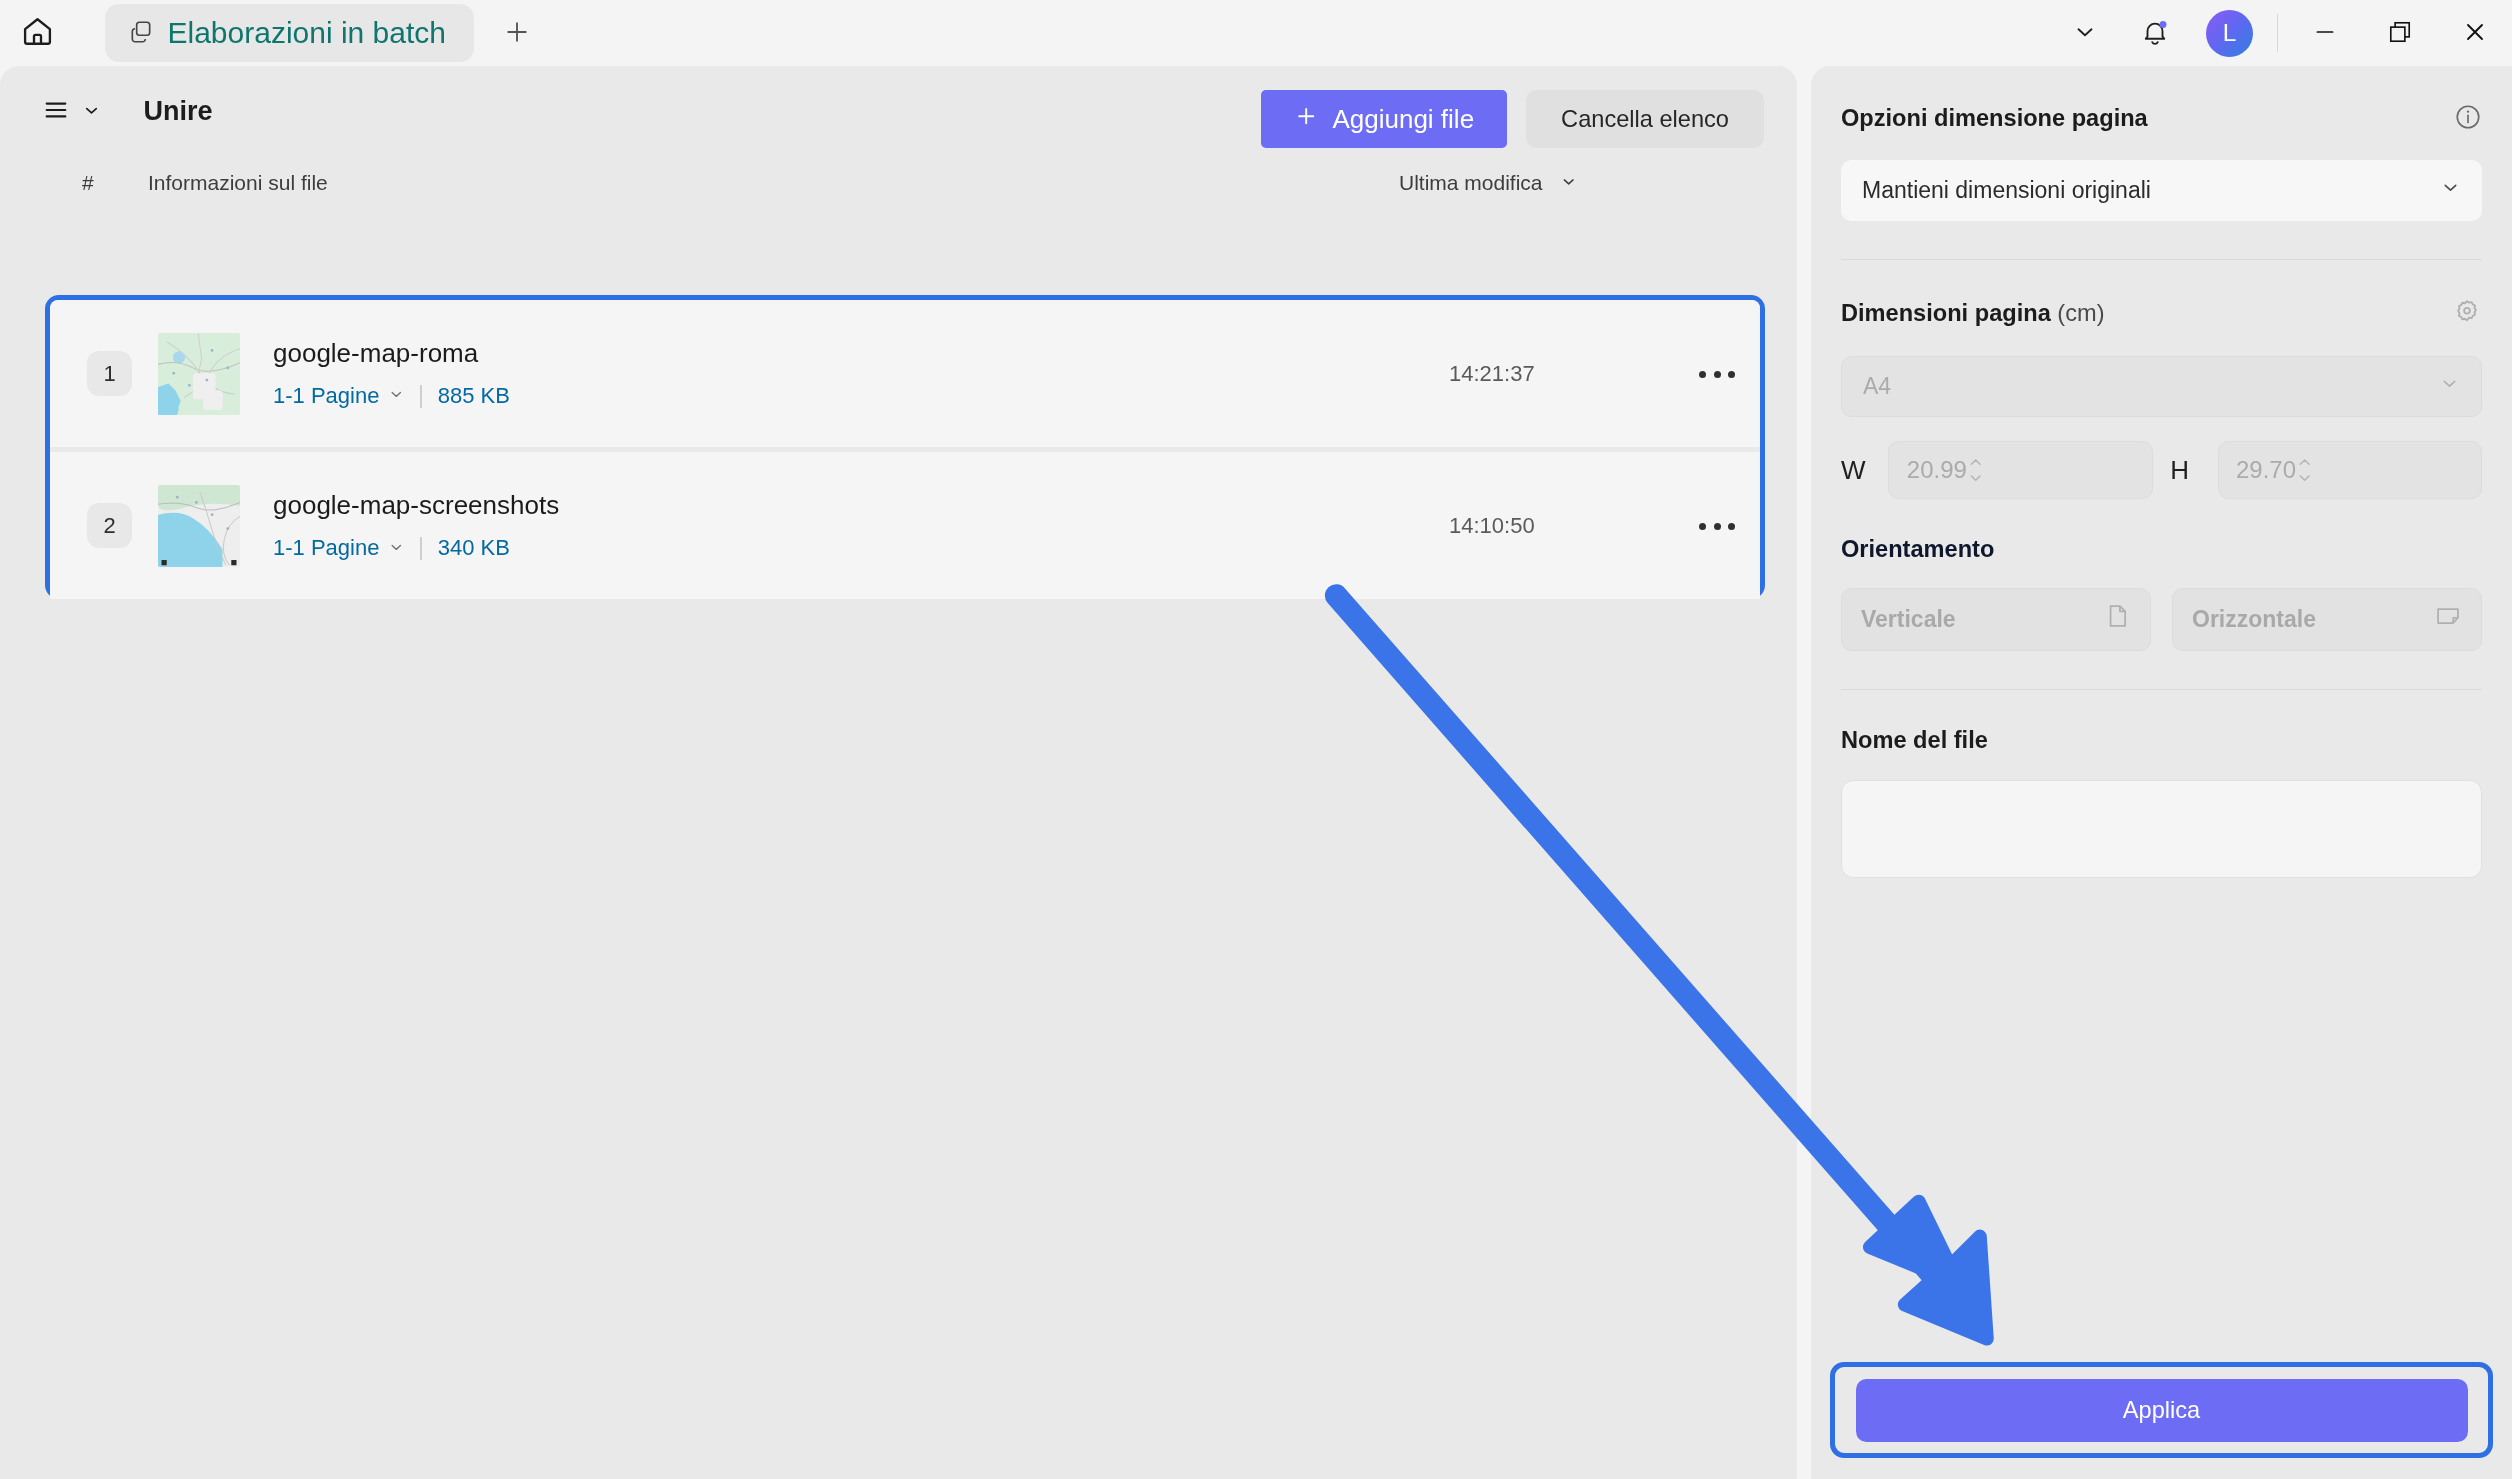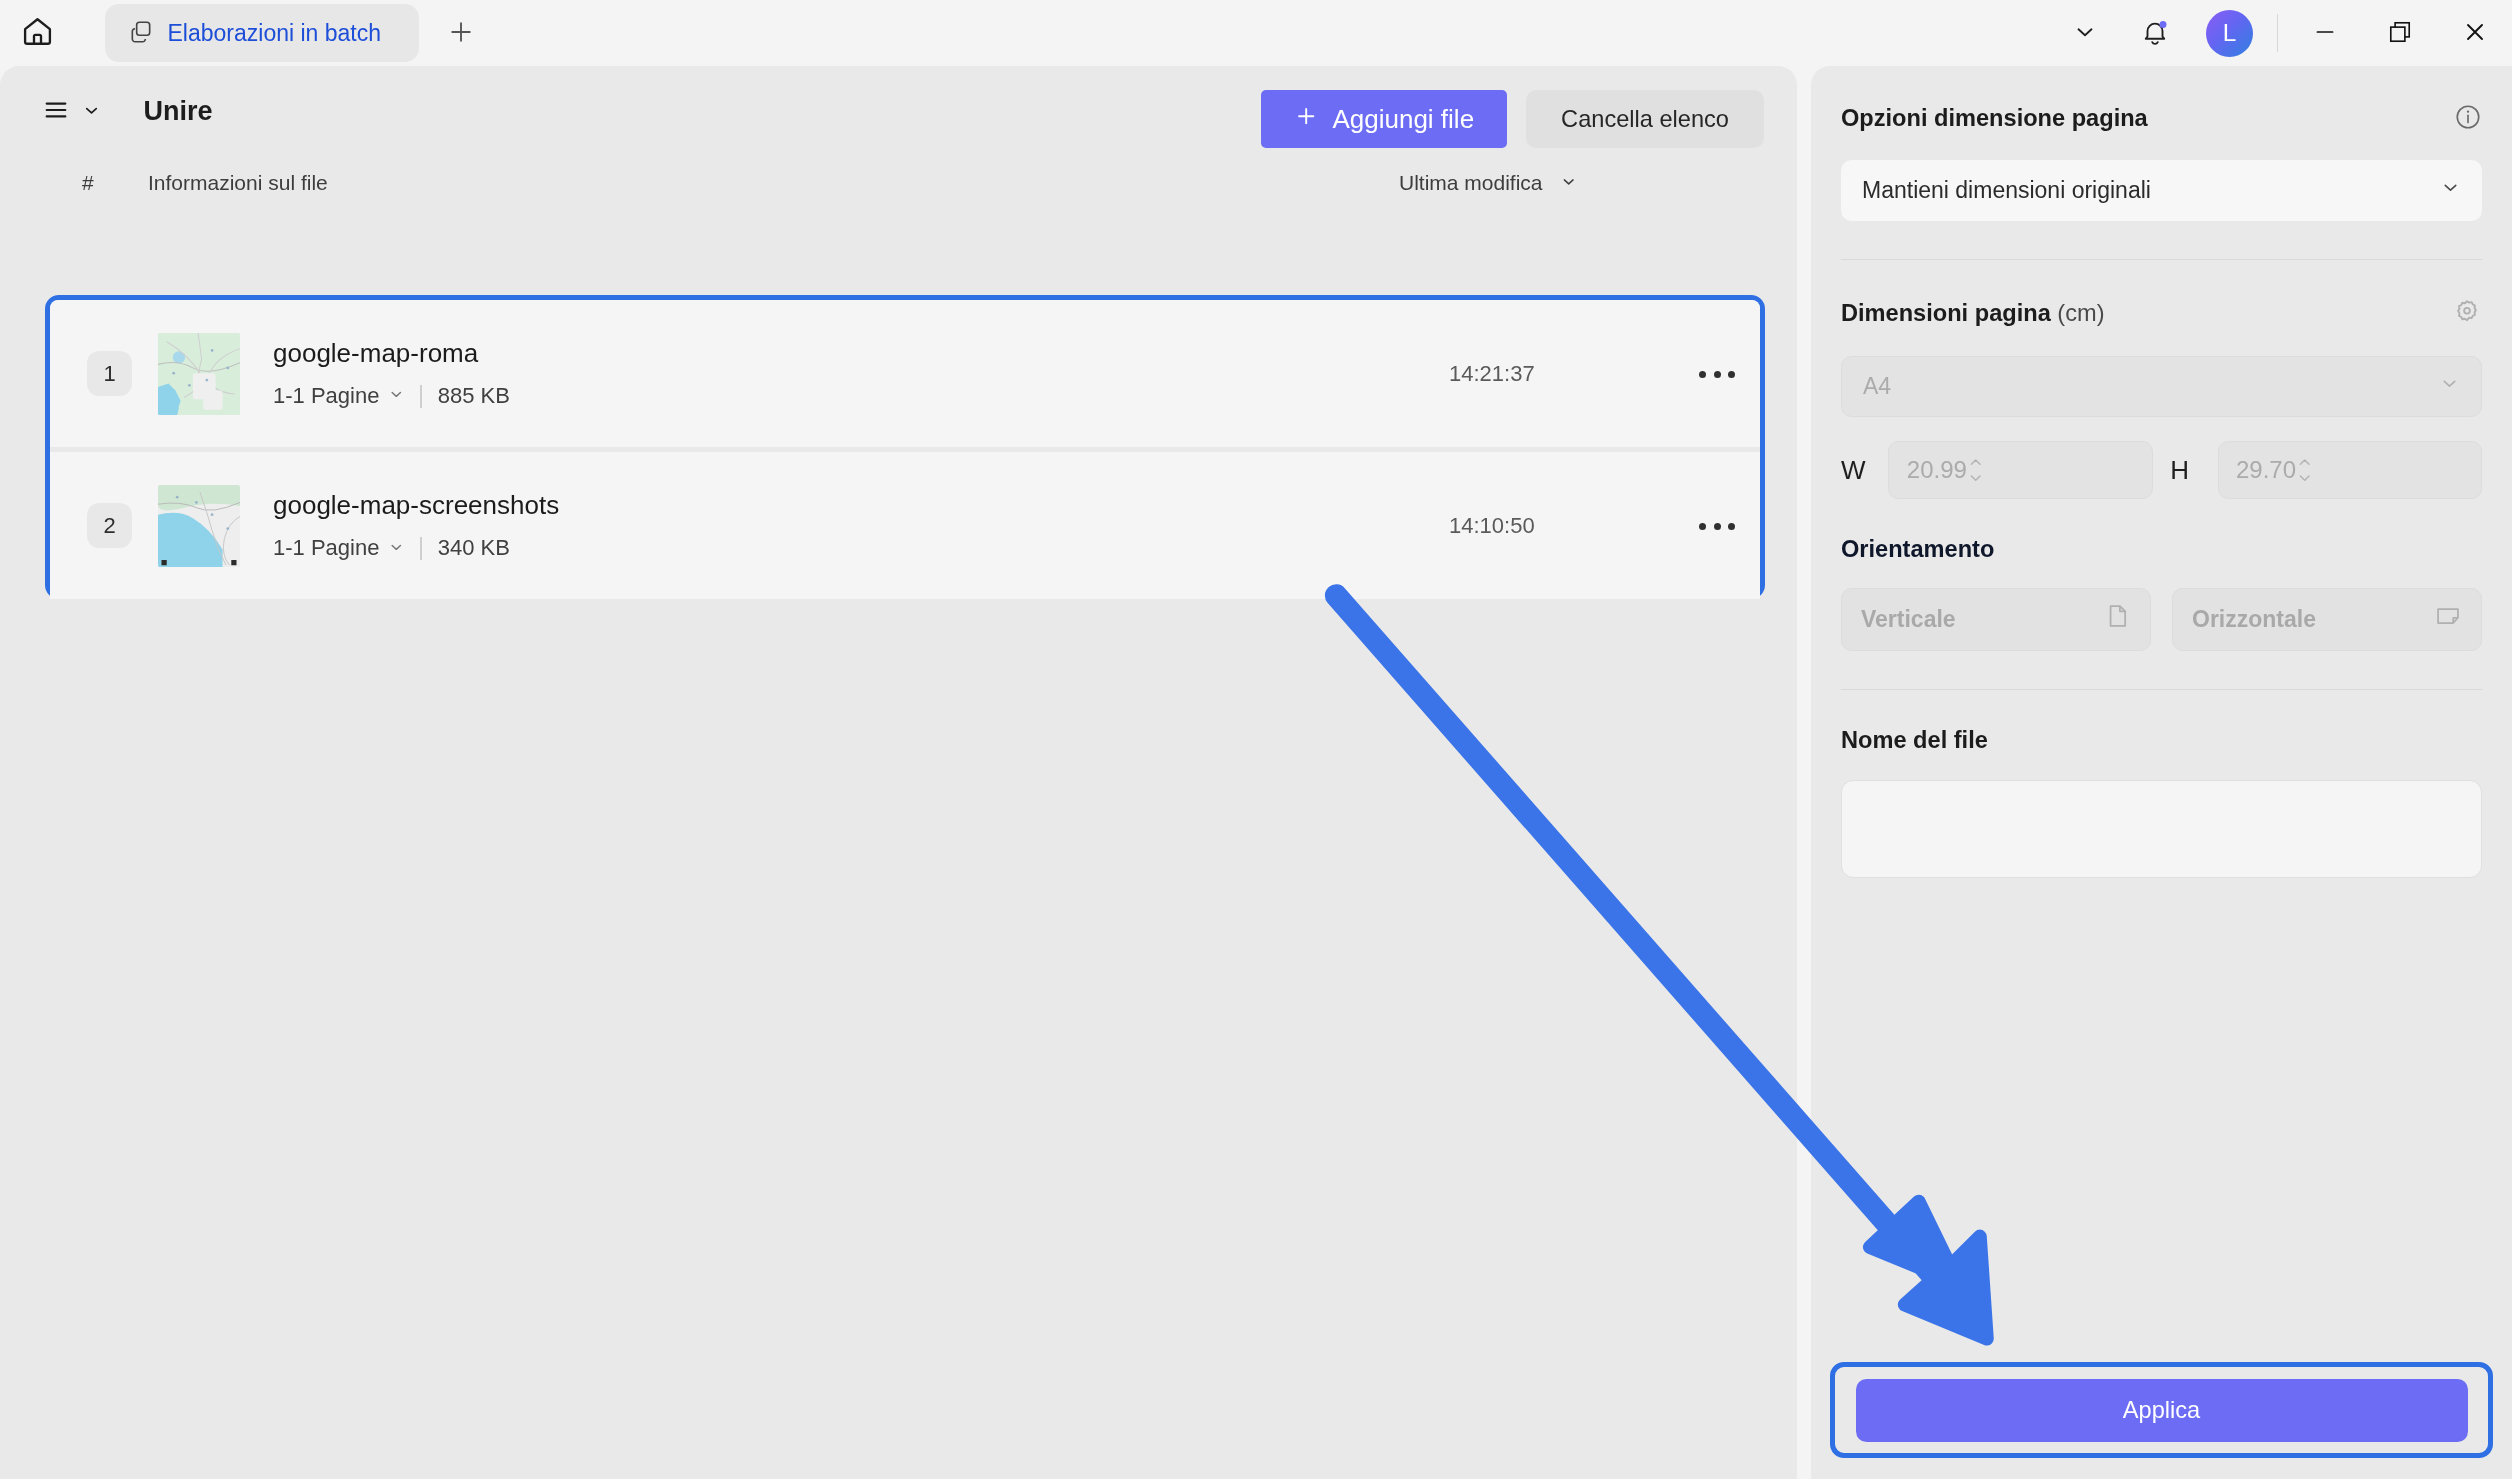--- a/index.html
+++ b/index.html
@@ -20,21 +20,21 @@
     width: 54px; height: 54px; margin-left: 10.5px;
     display: flex; align-items: center; justify-content: center;
     border-radius: 10.5px;
   }
   .tab {
     display: flex; align-items: center; gap: 14px;
     height: 58px; margin-left: 40px; padding: 0 28px 0 23px;
     background: #e7e7e7; border-radius: 14px;
     min-width: 314px;
   }
-  .tab-label { font-size: 23px; color: #1d4ed8; white-space: nowrap; }
+  .tab-label { font-size: 30px; color: #0f766e; white-space: nowrap; }
   .tab-plus {
     width: 47px; height: 47px; margin-left: 19px;
     display: flex; align-items: center; justify-content: center;
   }
   .tb-right {
     position: absolute; right: 0; top: 0; height: 66px;
     display: flex; align-items: center; gap: 0;
   }
   .tb-icon {
     width: 70px; height: 66px;
@@ -121,21 +121,21 @@
     font-size: 22px; color: #2e2e2e;
   }
   .thumb {
     width: 82px; height: 82px; margin-left: 26px;
     border-radius: 2.6px; overflow: hidden; flex: none;
     background: #cfe8d4;
   }
   .finfo { margin-left: 33px; }
   .fname { font-size: 26px; color: #1b1b1b; margin-bottom: 14px; }
   .fmeta { display: flex; align-items: center; gap: 15.7px;
-           font-size: 22px; color: #404040; }
+           font-size: 22px; color: #0369a1; }
   .fmeta .pages { display: flex; align-items: center; gap: 8.7px; }
   .vsep { width: 1.7px; height: 23px; background: #cfcfcf; }
   .ftime {
     position: absolute; left: 1399px; top: 61px;
     font-size: 22px; color: #5a5a5a;
   }
   .fmore {
     position: absolute; left: 1640px; top: 54px;
     width: 54px; height: 40px; display: flex; align-items: center;
     justify-content: center; gap: 7.9px;

